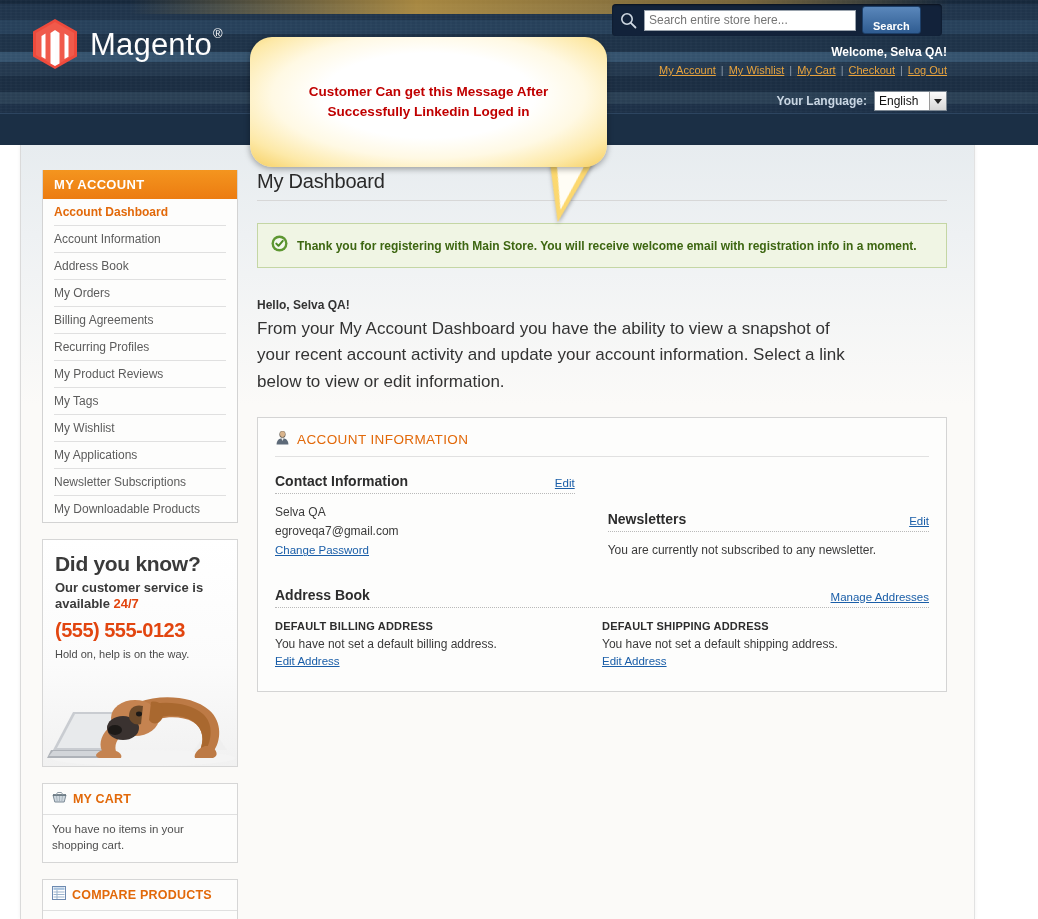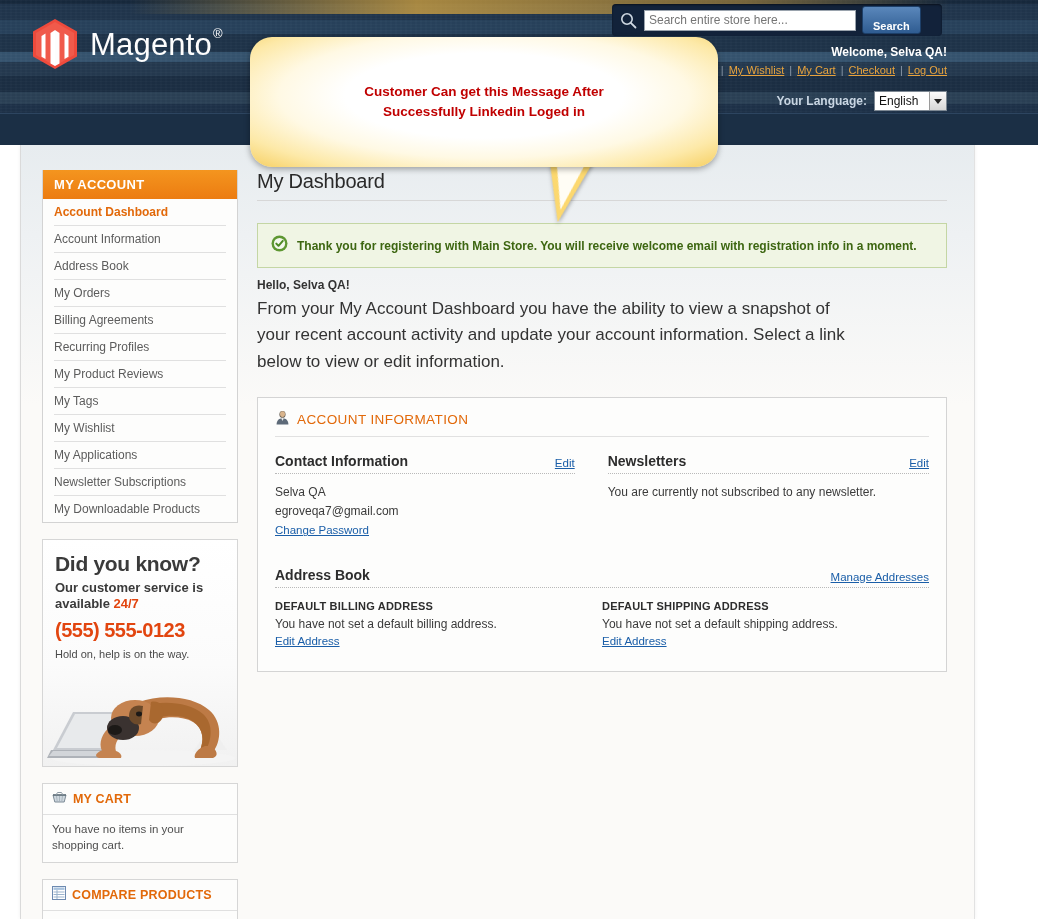--- a/index.html
+++ b/index.html
@@ -216,58 +216,58 @@
   .msg-success {
     margin-top: 22px;
     border: 1px solid #c4d6a4;
     background: #f0f5e4;
     padding: 11px 13px;
     display: flex; align-items: center; gap: 9px;
   }
   .msg-success-text { font-size: 12px; font-weight: bold; color: #3d6611; }
 
   .hello {
-    margin-top: 10px; font-size: 12px; color: #333; font-weight: bold;
+    margin-top: 30px; font-size: 12px; color: #333; font-weight: bold;
   }
   .intro { margin-top: 4px; font-size: 17px; color: #333; line-height: 1.55; max-width: 600px; }
 
   .info-panel {
     margin-top: 22px;
     border: 1px solid #d4d4d4;
     background: #fdfdfc;
     padding: 12px 17px 22px;
   }
   .panel-head {
     display: flex; align-items: center; gap: 7px;
     border-bottom: 1px solid #e1e1e1;
     padding-bottom: 7px;
   }
   .panel-head-title { color: #e2690a; font-size: 13.5px; font-weight: normal; letter-spacing: .4px; }
 
-  .cols { display: flex; gap: 11px; margin-top: 16px; }
+  .cols { display: flex; gap: 11px; margin-top: 16px; align-items: flex-end; }
   .col { width: 50%; padding-right: 22px; }
   .col2 { width: 50%; }
   .sec-head {
     display: flex; justify-content: space-between; align-items: flex-end;
     border-bottom: 1px dotted #b9b9b9; padding-bottom: 4px;
   }
   .sec-title { font-size: 14px; color: #2d2d2d; font-weight: bold; }
   .lnk { font-size: 11.5px; color: #1a5ea8; text-decoration: underline; cursor: pointer; }
   .sec-body { margin-top: 9px; font-size: 12px; color: #3b3b3b; line-height: 1.6; }
 
   .addr-wrap { margin-top: 26px; }
   .addr-cols { display: flex; margin-top: 12px; }
   .addr-col { width: 50%; }
   .addr-label { font-size: 11px; font-weight: bold; color: #2d2d2d; letter-spacing: .2px; }
   .addr-text { font-size: 12px; color: #3b3b3b; margin-top: 5px; }
 
   
   .callout {
     position: absolute; left: 250px; top: 37px;
-    width: 468px; height: 130px;
+    width: 357px; height: 130px;
     border-radius: 22px;
     background: radial-gradient(ellipse at 50% 45%, #ffffff 0%, #ffffff 42%, #fff9e4 62%, #fde9a8 82%, #f6cf62 100%);
     box-shadow: 0 2px 6px rgba(0,0,0,.35);
     z-index: 50;
     display: flex; align-items: center; justify-content: center;
   }
   .callout-text {
     color: #c00000; font-size: 13.5px; font-weight: bold;
     text-align: center; line-height: 1.45;
   }

